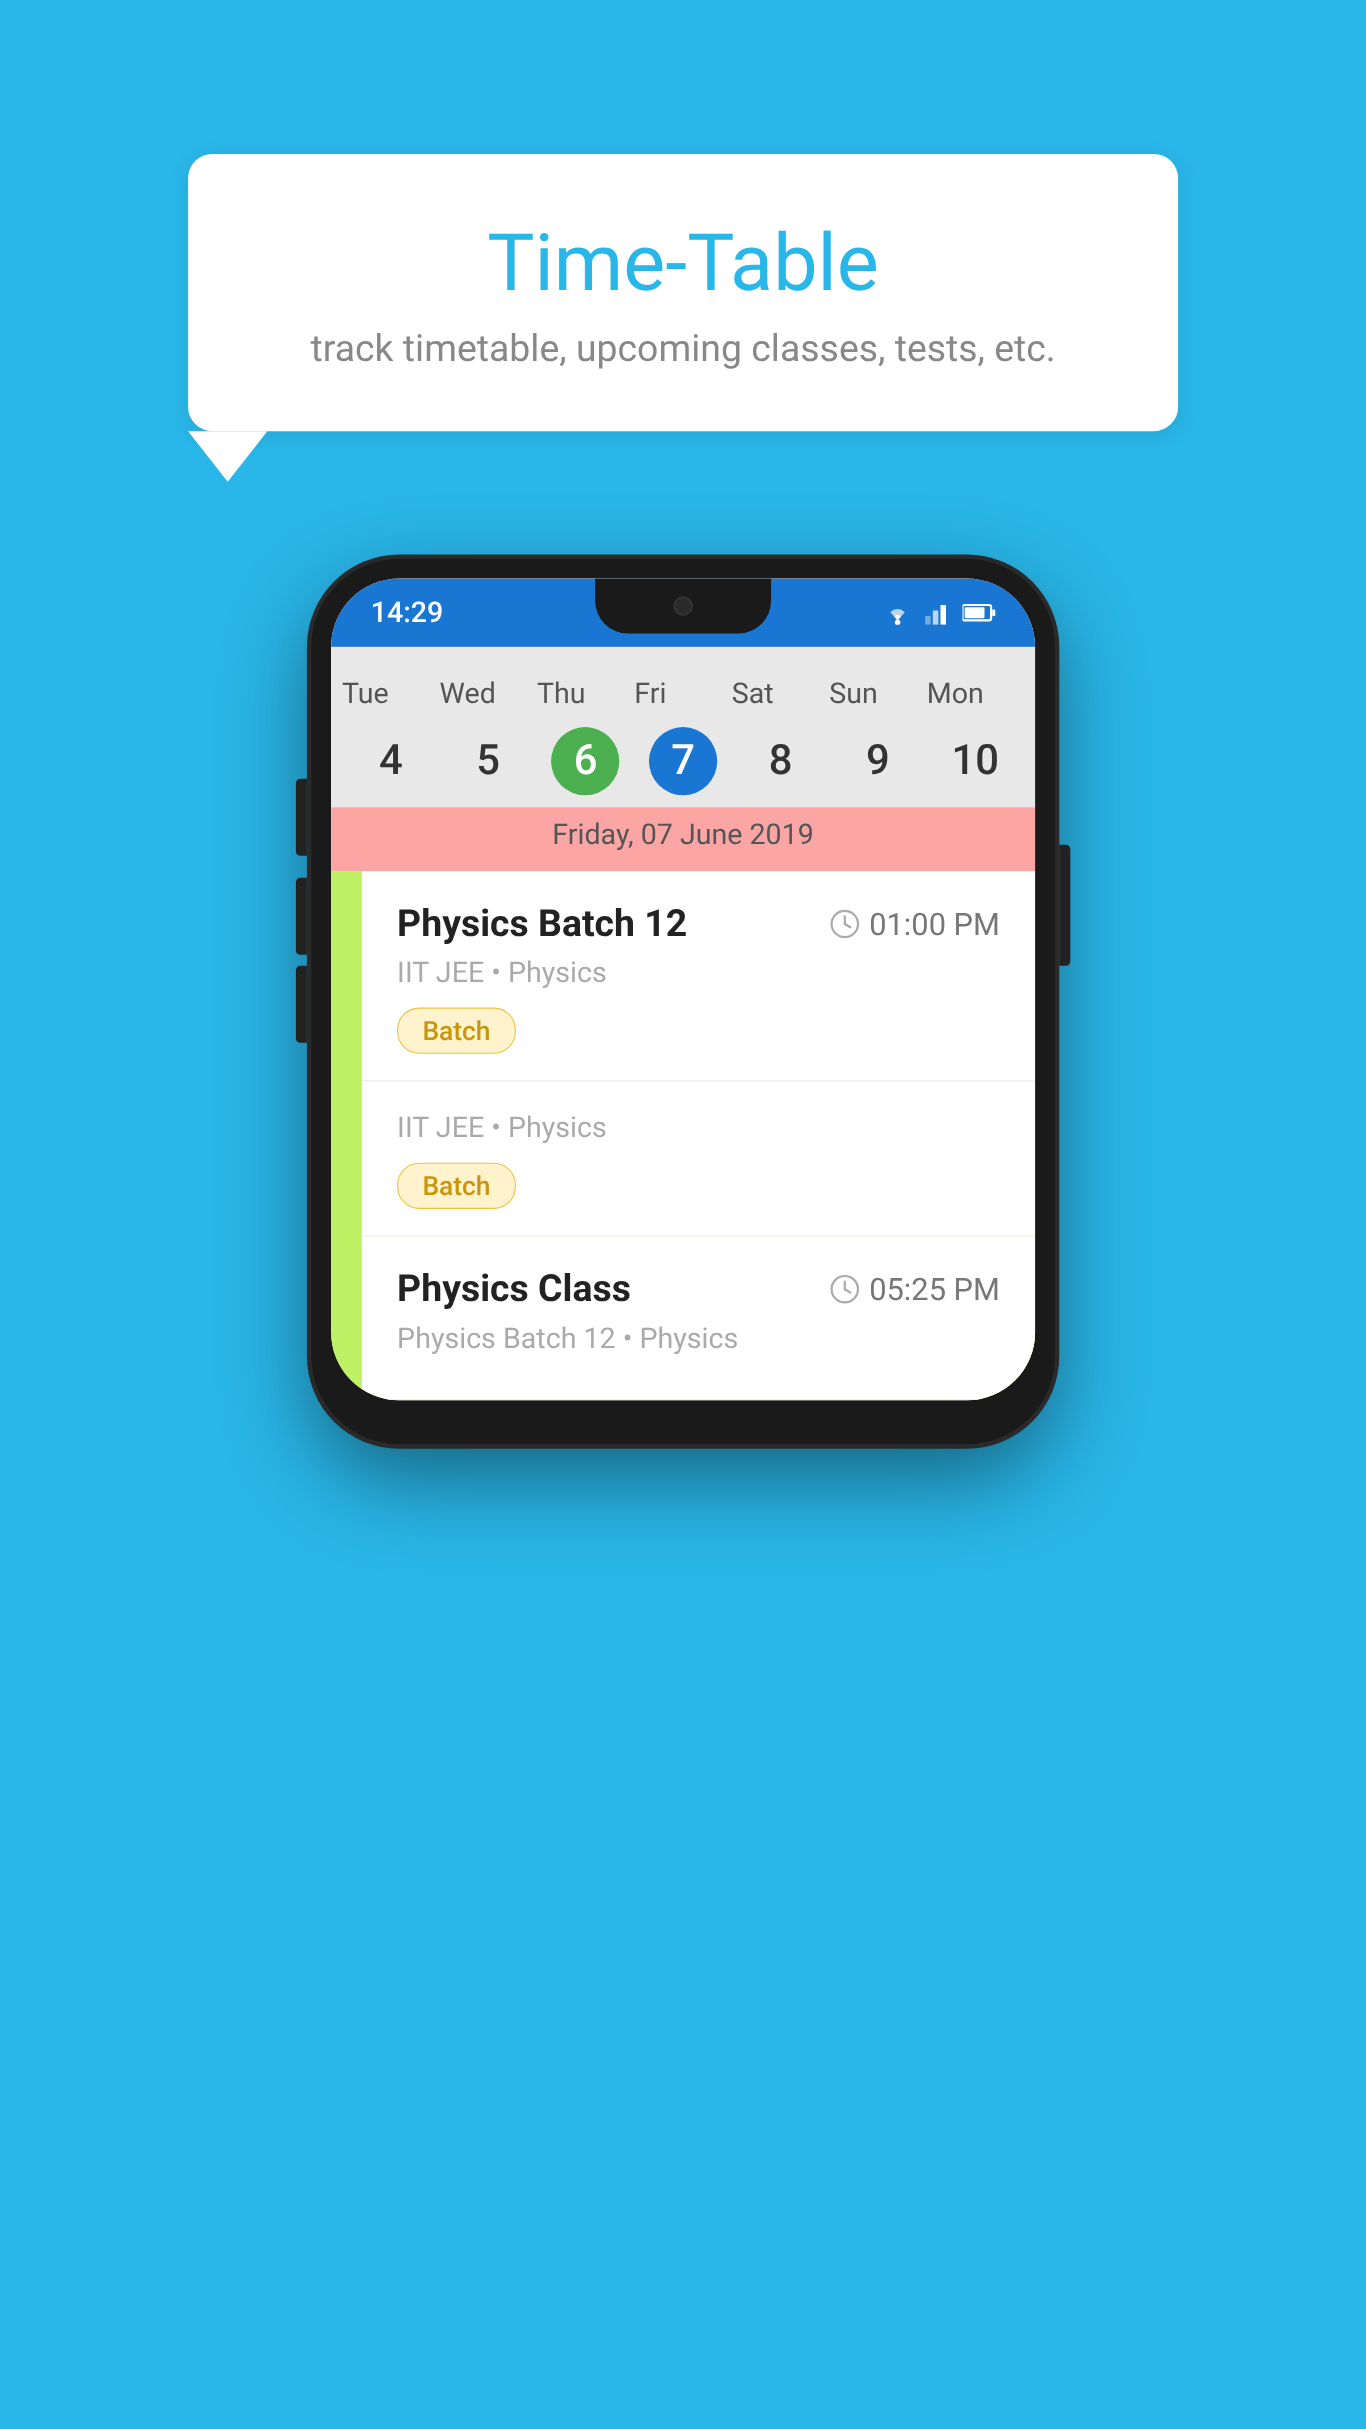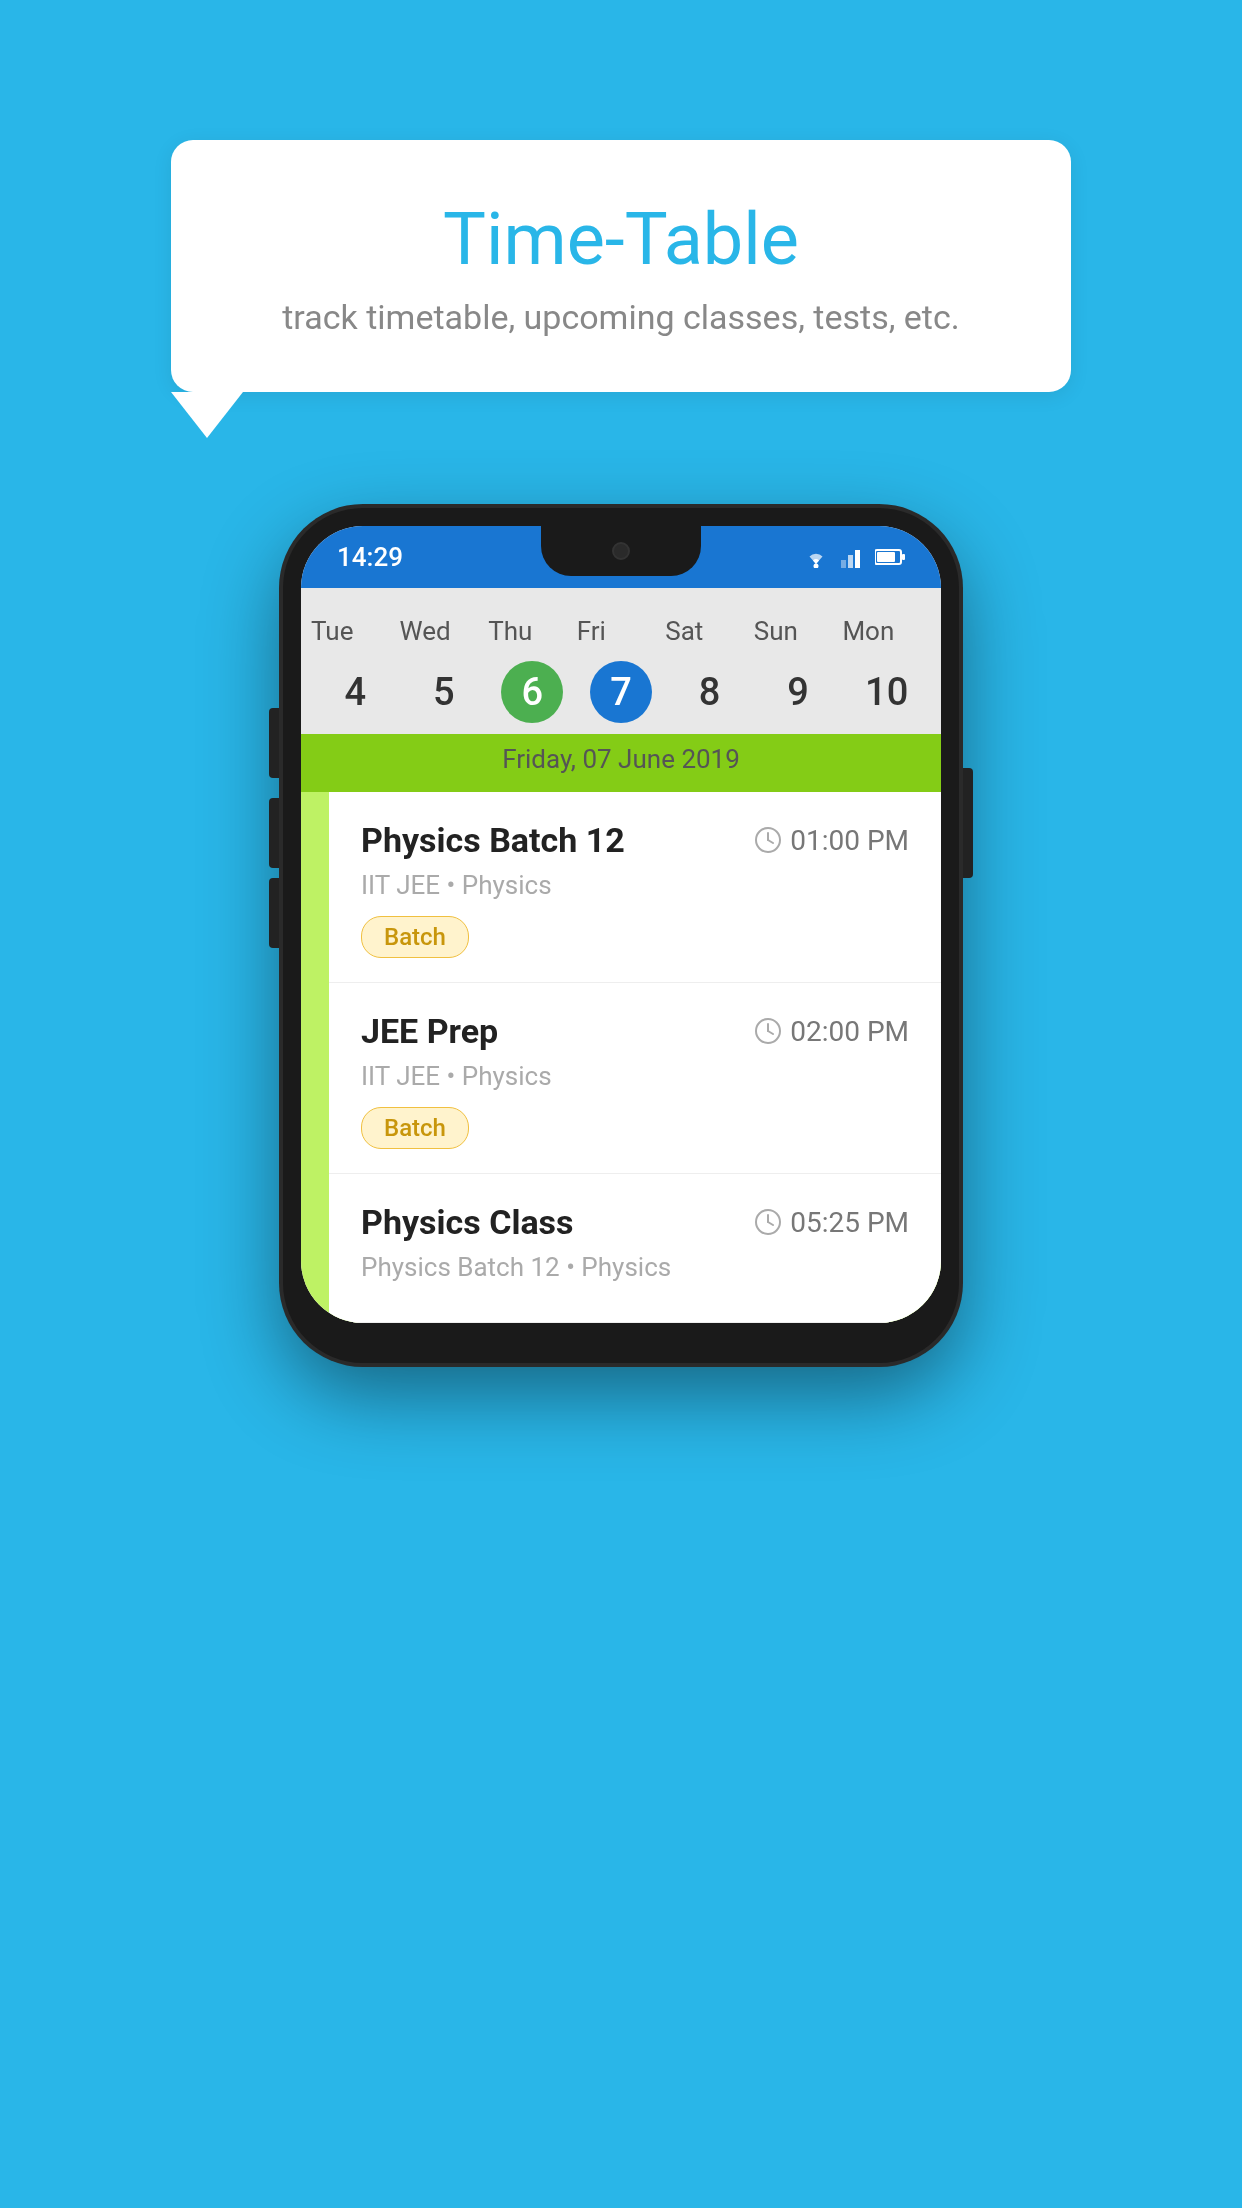--- a/index.html
+++ b/index.html
@@ -255,21 +255,21 @@
     .day-num span {
       position: relative;
       z-index: 1;
     }
 
     .selected-date {
       text-align: center;
       font-size: 26px;
       color: #555;
       padding: 10px 0 18px;
-      background: #84cc16;
+      background: #fca5a5;
     }
 
     
     .schedule-list {
       background: #bef264;
       padding-left: 28px;
     }
 
     .schedule-item {
       background: #fff;
@@ -413,33 +413,20 @@
                 </svg>
               </span>
               <span>01:00 PM</span>
             </div>
           </div>
           <div class="schedule-meta">IIT JEE • Physics</div>
           <div class="batch-badge">Batch</div>
         </div>
 
         <div class="schedule-item">
-          <div class="schedule-item-header">
-            <div class="schedule-title">JEE Prep</div>
-            <div class="schedule-time">
-              <span class="clock-icon">
-                <svg width="28" height="28" viewBox="0 0 28 28" fill="none">
-                  <circle cx="14" cy="14" r="12" stroke="#aaa" stroke-width="2"></circle>
-                  <line x1="14" y1="7" x2="14" y2="14" stroke="#aaa" stroke-width="2" stroke-linecap="round"></line>
-                  <line x1="14" y1="14" x2="19" y2="17" stroke="#aaa" stroke-width="2" stroke-linecap="round"></line>
-                </svg>
-              </span>
-              <span>02:00 PM</span>
-            </div>
-          </div>
           <div class="schedule-meta">IIT JEE • Physics</div>
           <div class="batch-badge">Batch</div>
         </div>
 
         <div class="schedule-item">
           <div class="schedule-item-header">
             <div class="schedule-title">Physics Class</div>
             <div class="schedule-time">
               <span class="clock-icon">
                 <svg width="28" height="28" viewBox="0 0 28 28" fill="none">

